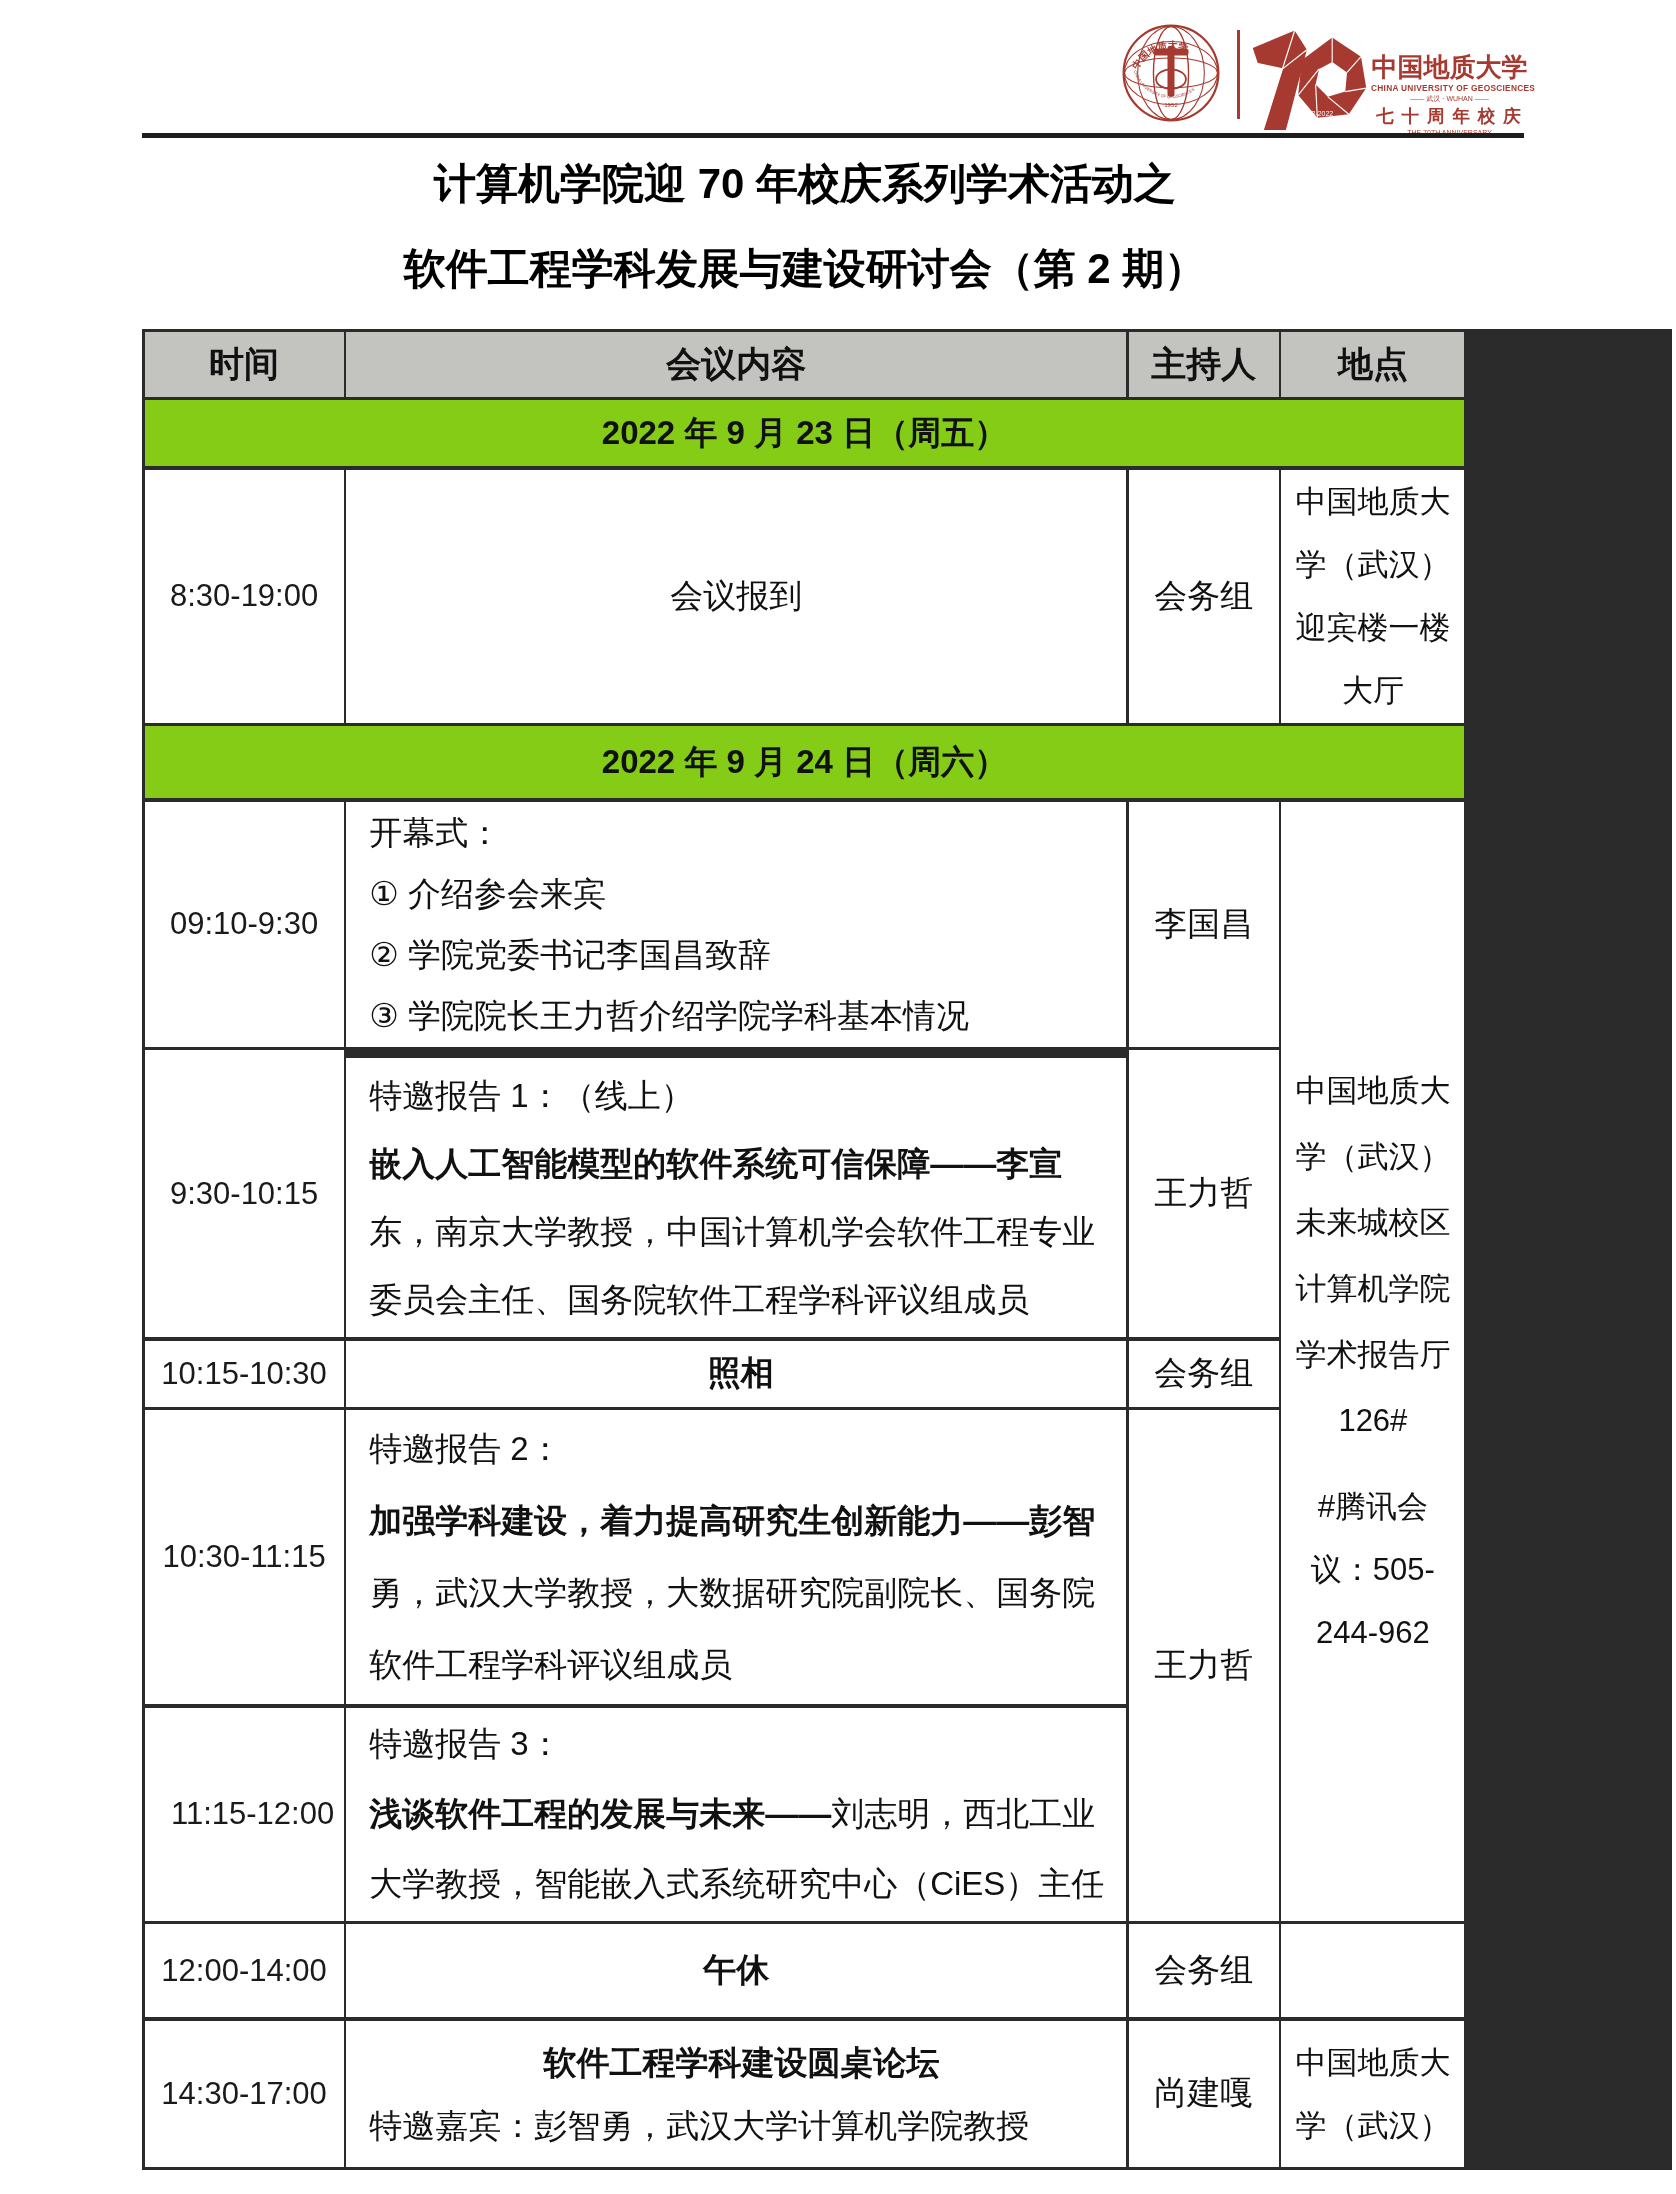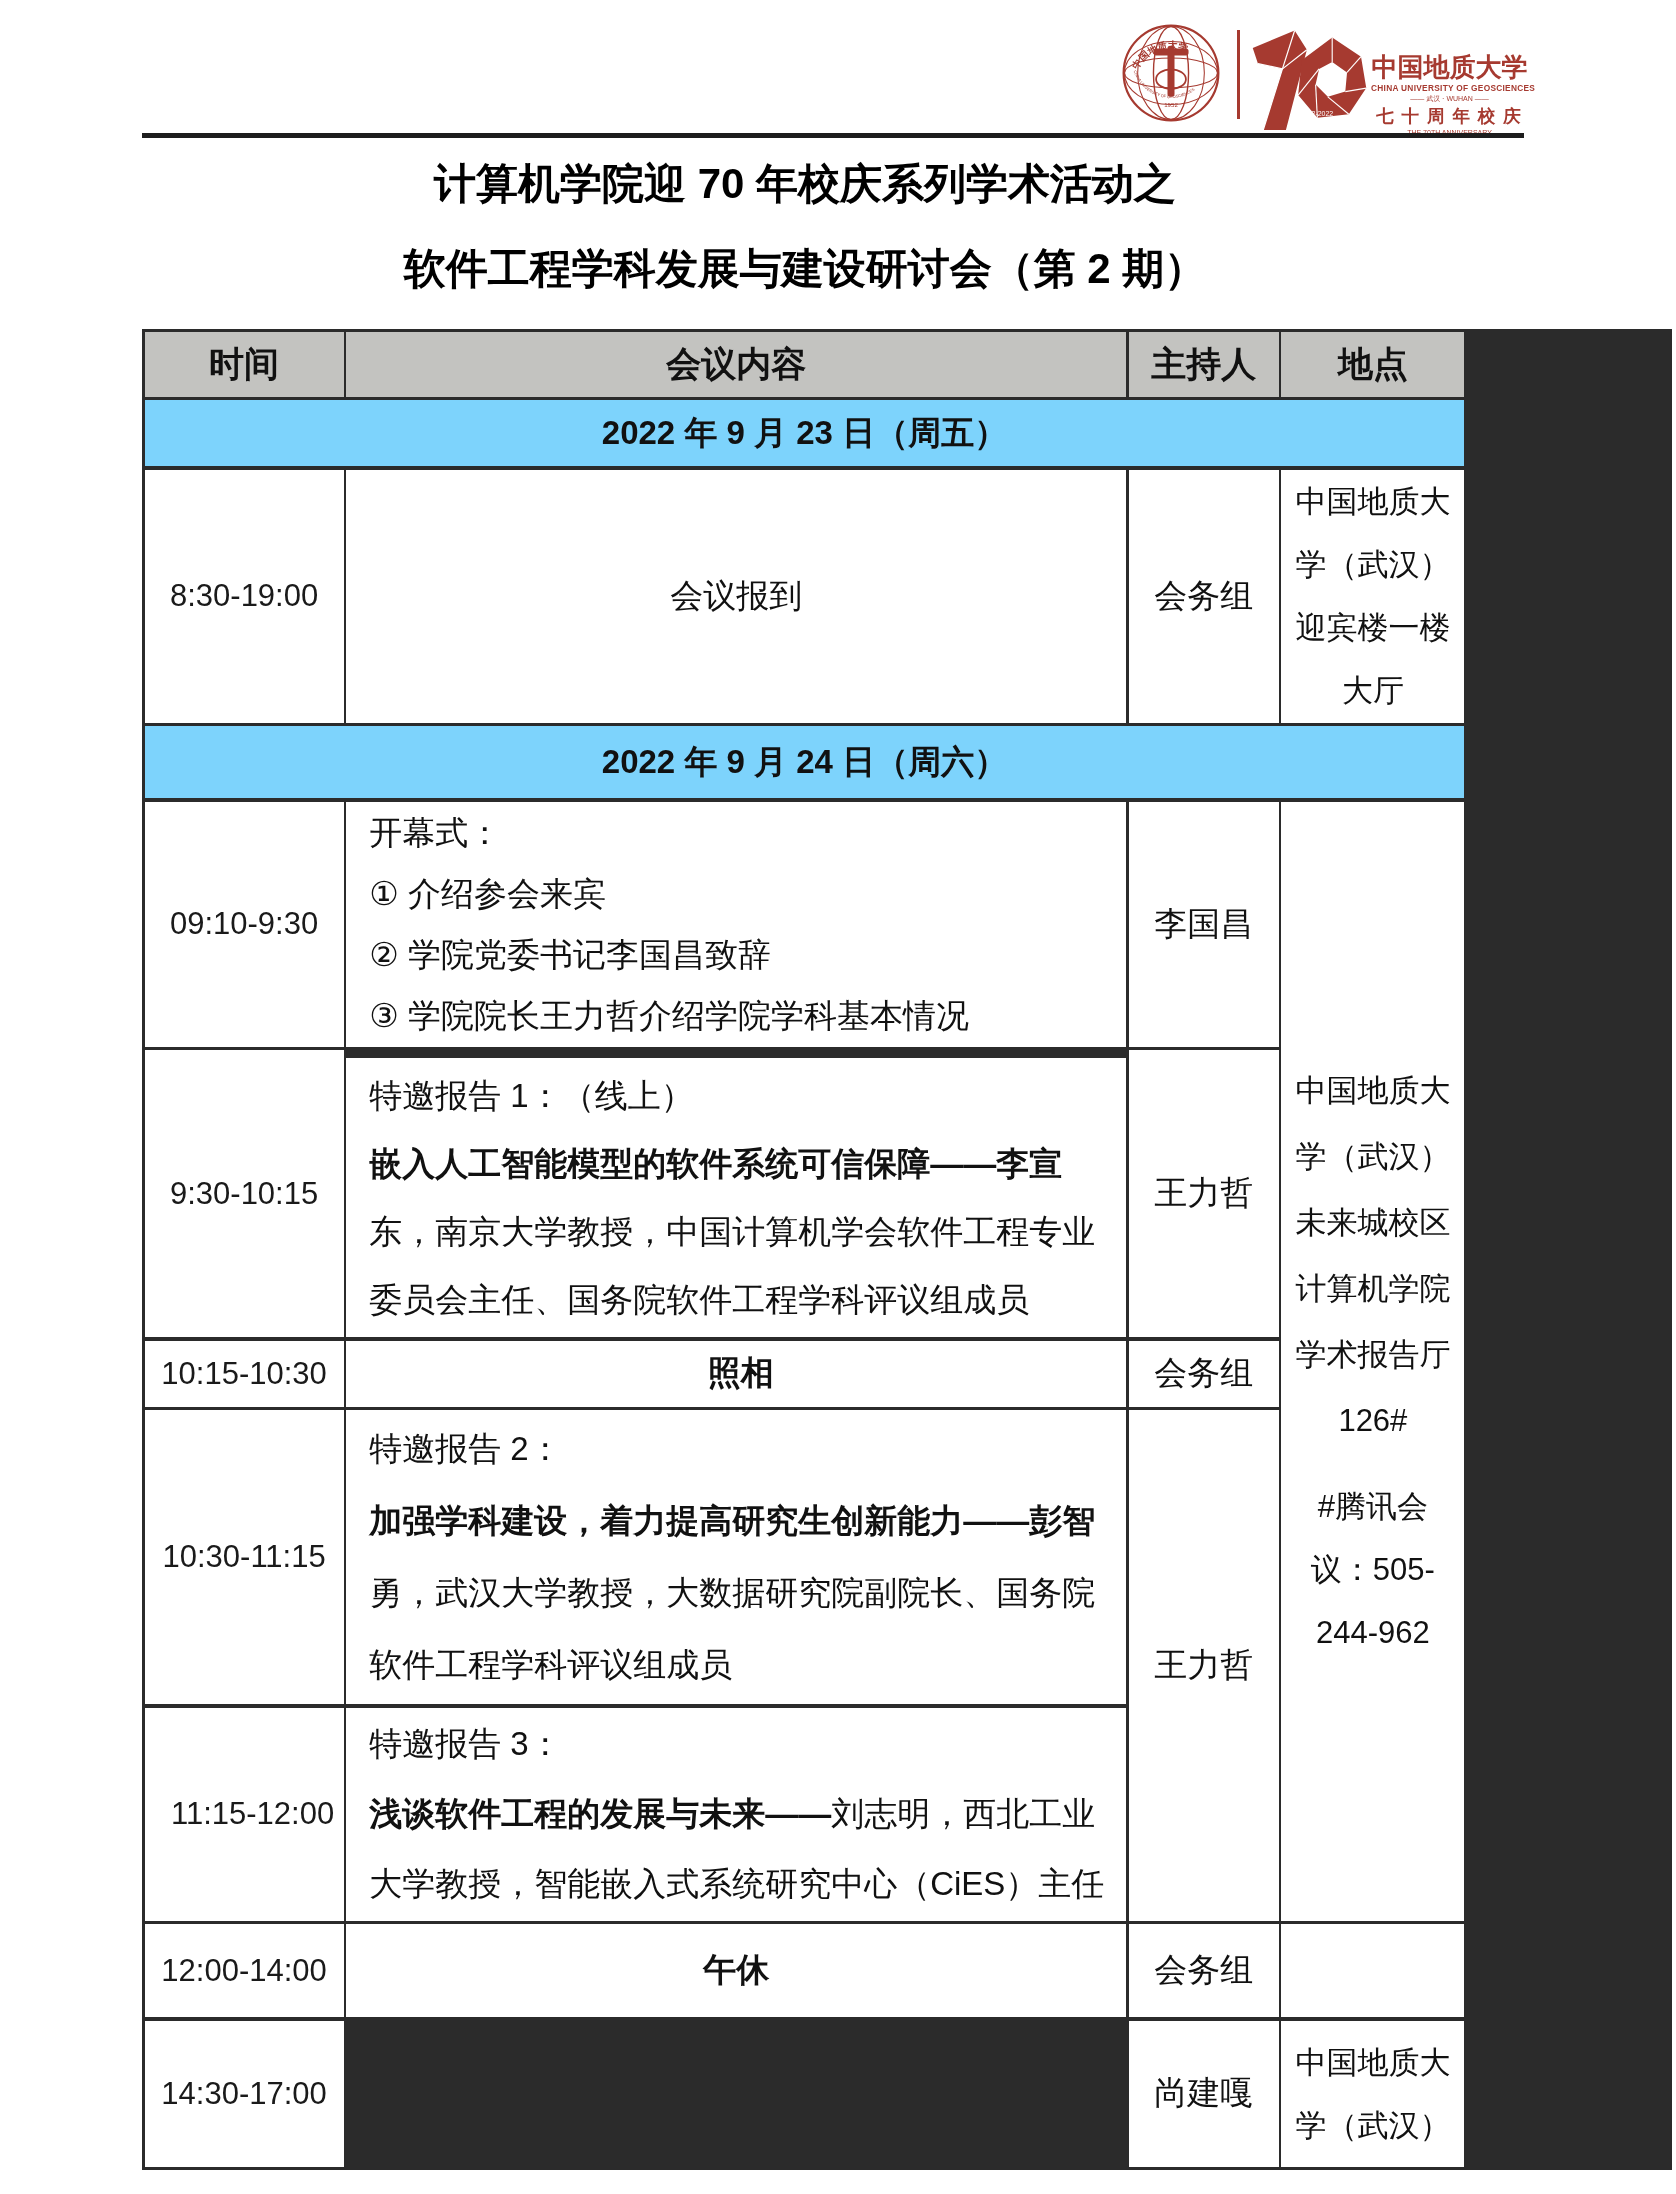--- a/index.html
+++ b/index.html
@@ -27,21 +27,21 @@
   
   .sched{
     position:absolute;left:142px;top:329px;width:1530px;height:1841px;
     background:#2b2b2b;display:grid;box-sizing:border-box;padding:2.6px;
     grid-template-columns:199px 780px 150px 183px;
     grid-template-rows:65px 66px 253px 72px 245px 287px 66px 294px 213px 93px 146px;
     gap:3.5px 2.6px;
   }
   .cell{background:#ffffff;display:flex;flex-direction:column;justify-content:center;box-sizing:border-box;min-width:0;min-height:0;}
   .hdr{background:#c3c3c0;align-items:center;font-size:35px;font-weight:bold;}
-  .band{background:#7dd3fc;align-items:center;font-size:33px;font-weight:bold;grid-column:1 / 5;}
+  .band{background:#84cc16;align-items:center;font-size:33px;font-weight:bold;grid-column:1 / 5;}
   .time{align-items:center;font-size:31px;color:#1a1a1a;}
   .host{align-items:center;font-size:33px;}
   .content{padding-left:23px;padding-right:12.2px;font-size:33px;}
   .content.centered{padding-left:0;padding-right:0;align-items:center;}
   .bold{font-weight:bold;}
   .lh70 .ln{line-height:61px;}
   .lh78 .ln{line-height:68px;}
   .lh80 .ln{line-height:70px;}
   .lh82 .ln{line-height:72px;}
   .place{align-items:center;text-align:center;font-size:31px;}
@@ -231,20 +231,24 @@
       <span>午休</span>
     </div>
   <div class="cell host" style="grid-row:10;grid-column:3;">
       <span>会务组</span>
     </div>
   <div class="cell" style="grid-row:10;grid-column:4;"></div>
 
   <div class="cell time" style="grid-row:11;grid-column:1;">
       <span>14:30-17:00</span>
     </div>
+  <div class="cell content" style="grid-row:11;grid-column:2;">
+    <div class="forum-title">软件工程学科建设圆桌论坛</div>
+    <div class="forum-guest">特邀嘉宾：彭智勇，武汉大学计算机学院教授</div>
+  </div>
   <div class="cell host" style="grid-row:11;grid-column:3;">
       <span>尚建嘎</span>
     </div>
   <div class="cell place" style="grid-row:11;grid-column:4;">
     <div class="ln">中国地质大</div>
     <div class="ln">学（武汉）</div>
   </div>
 
 </div>
 

